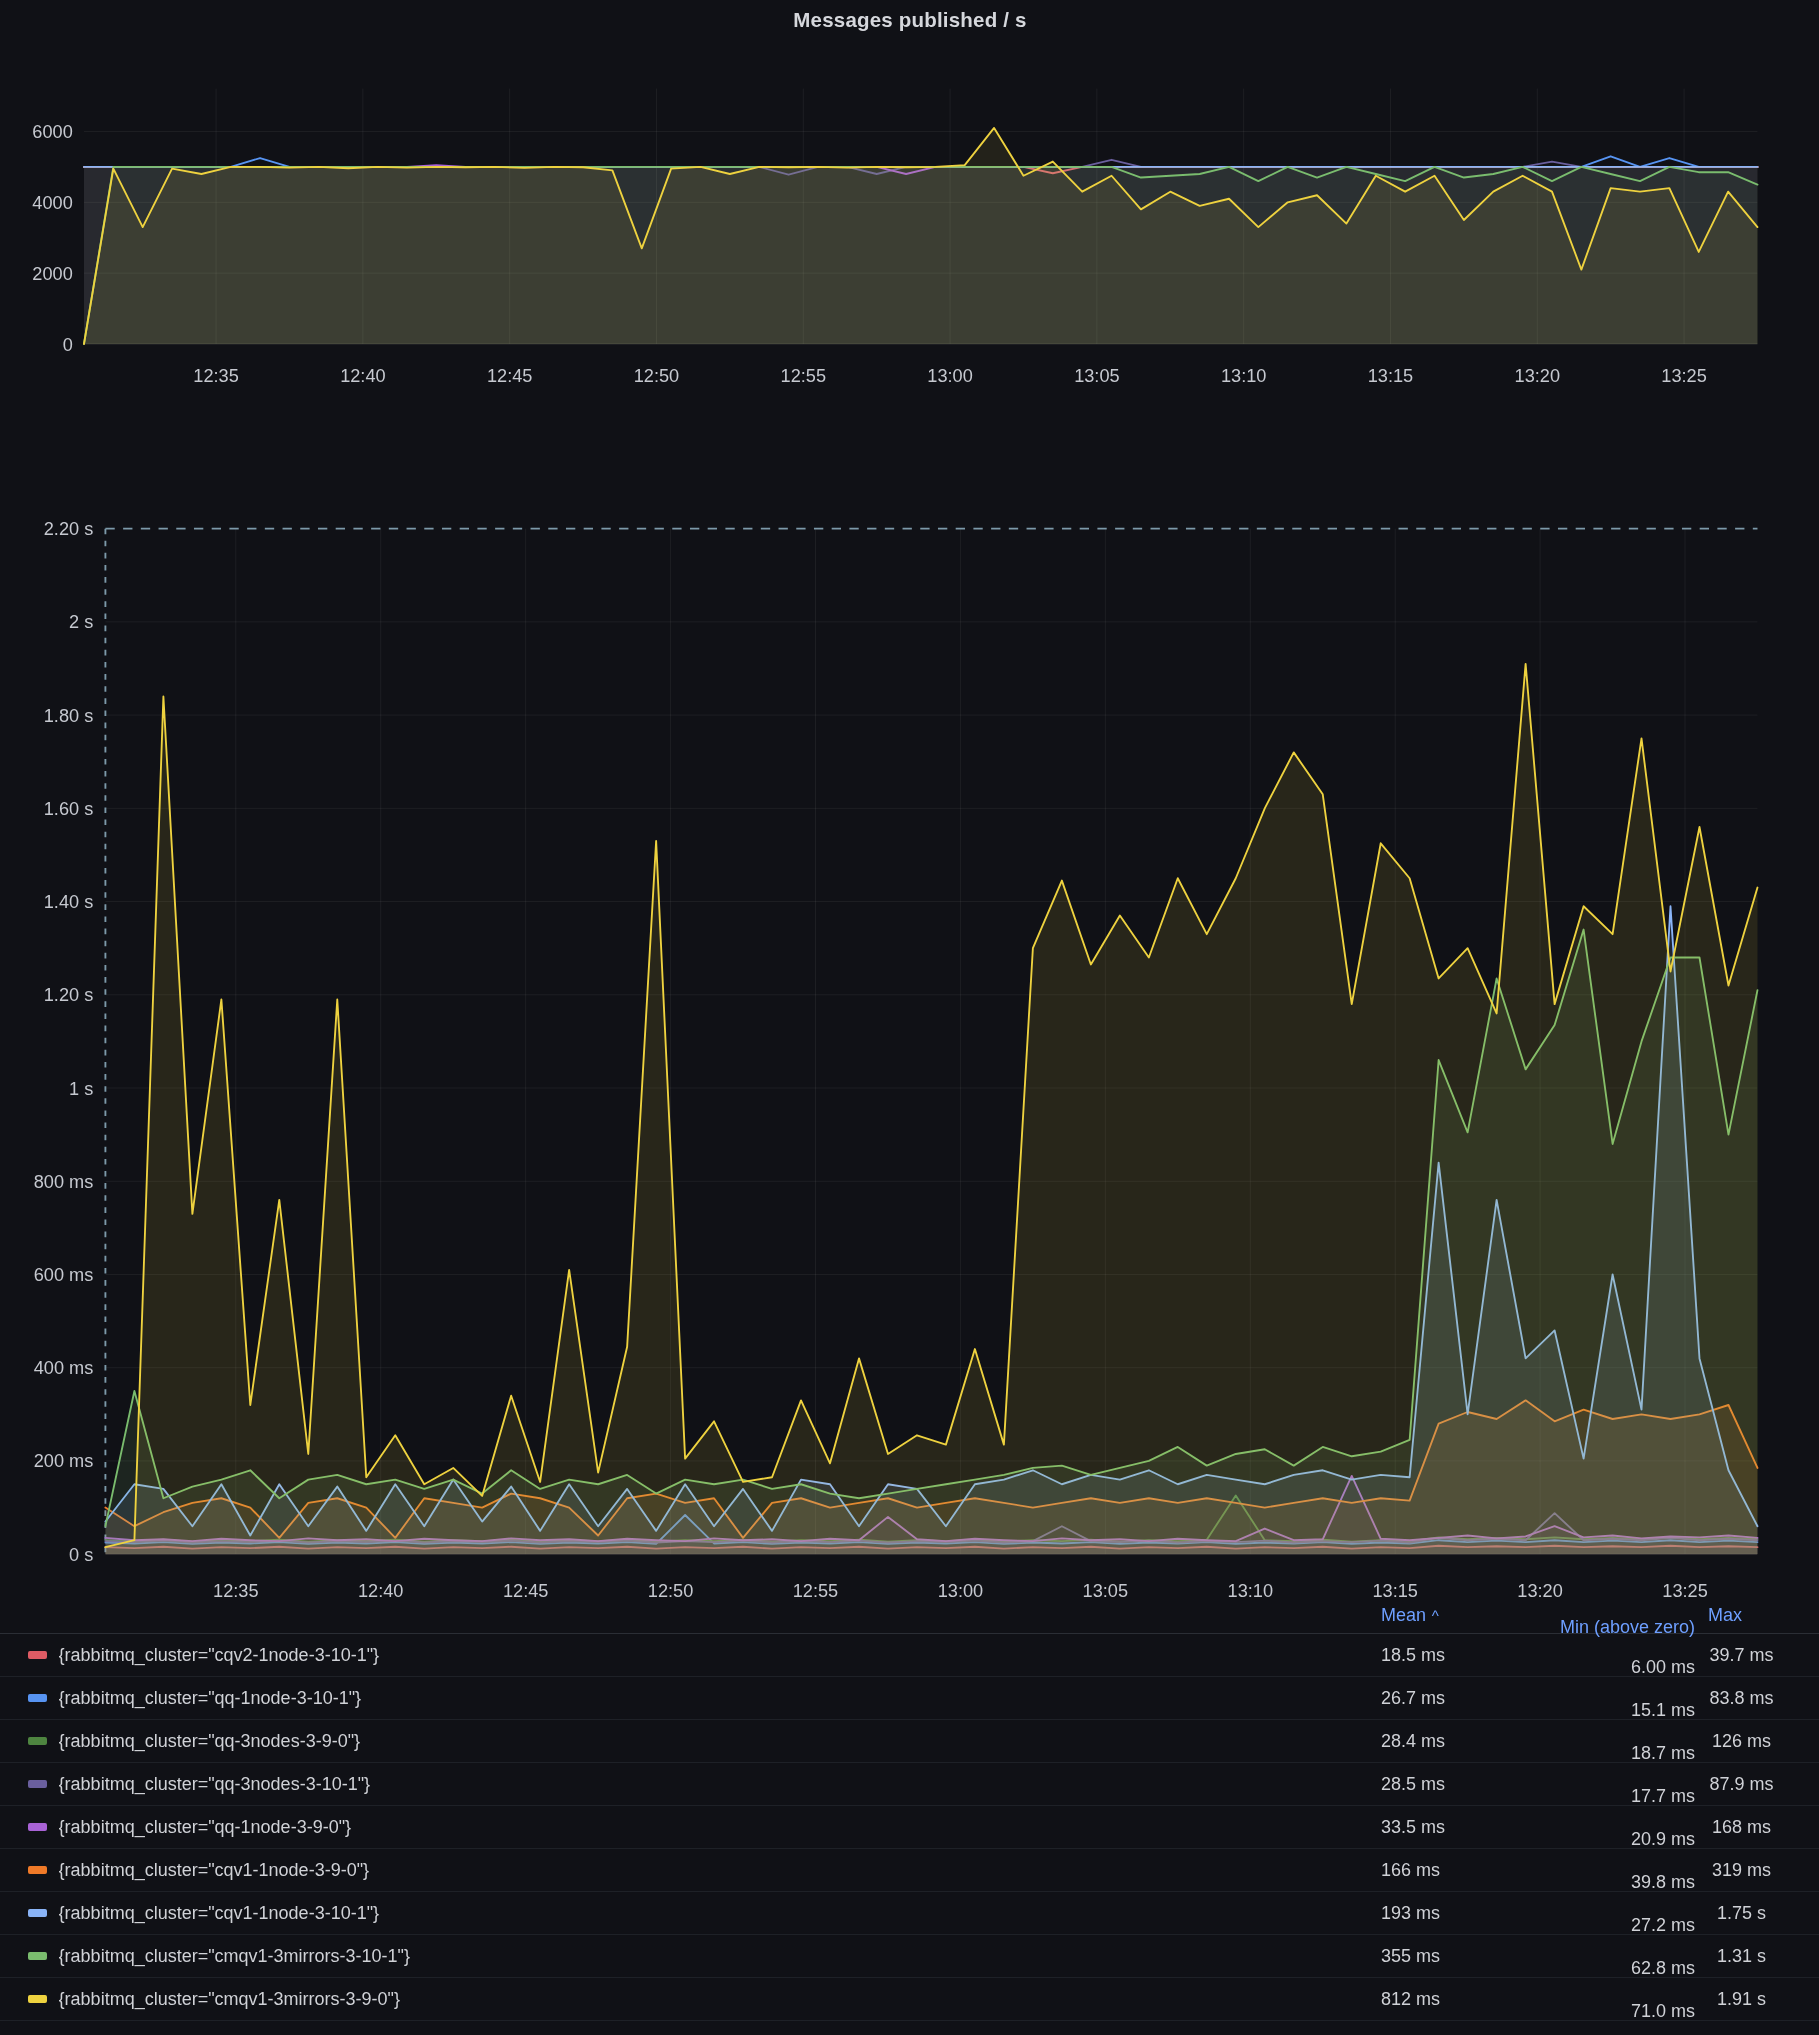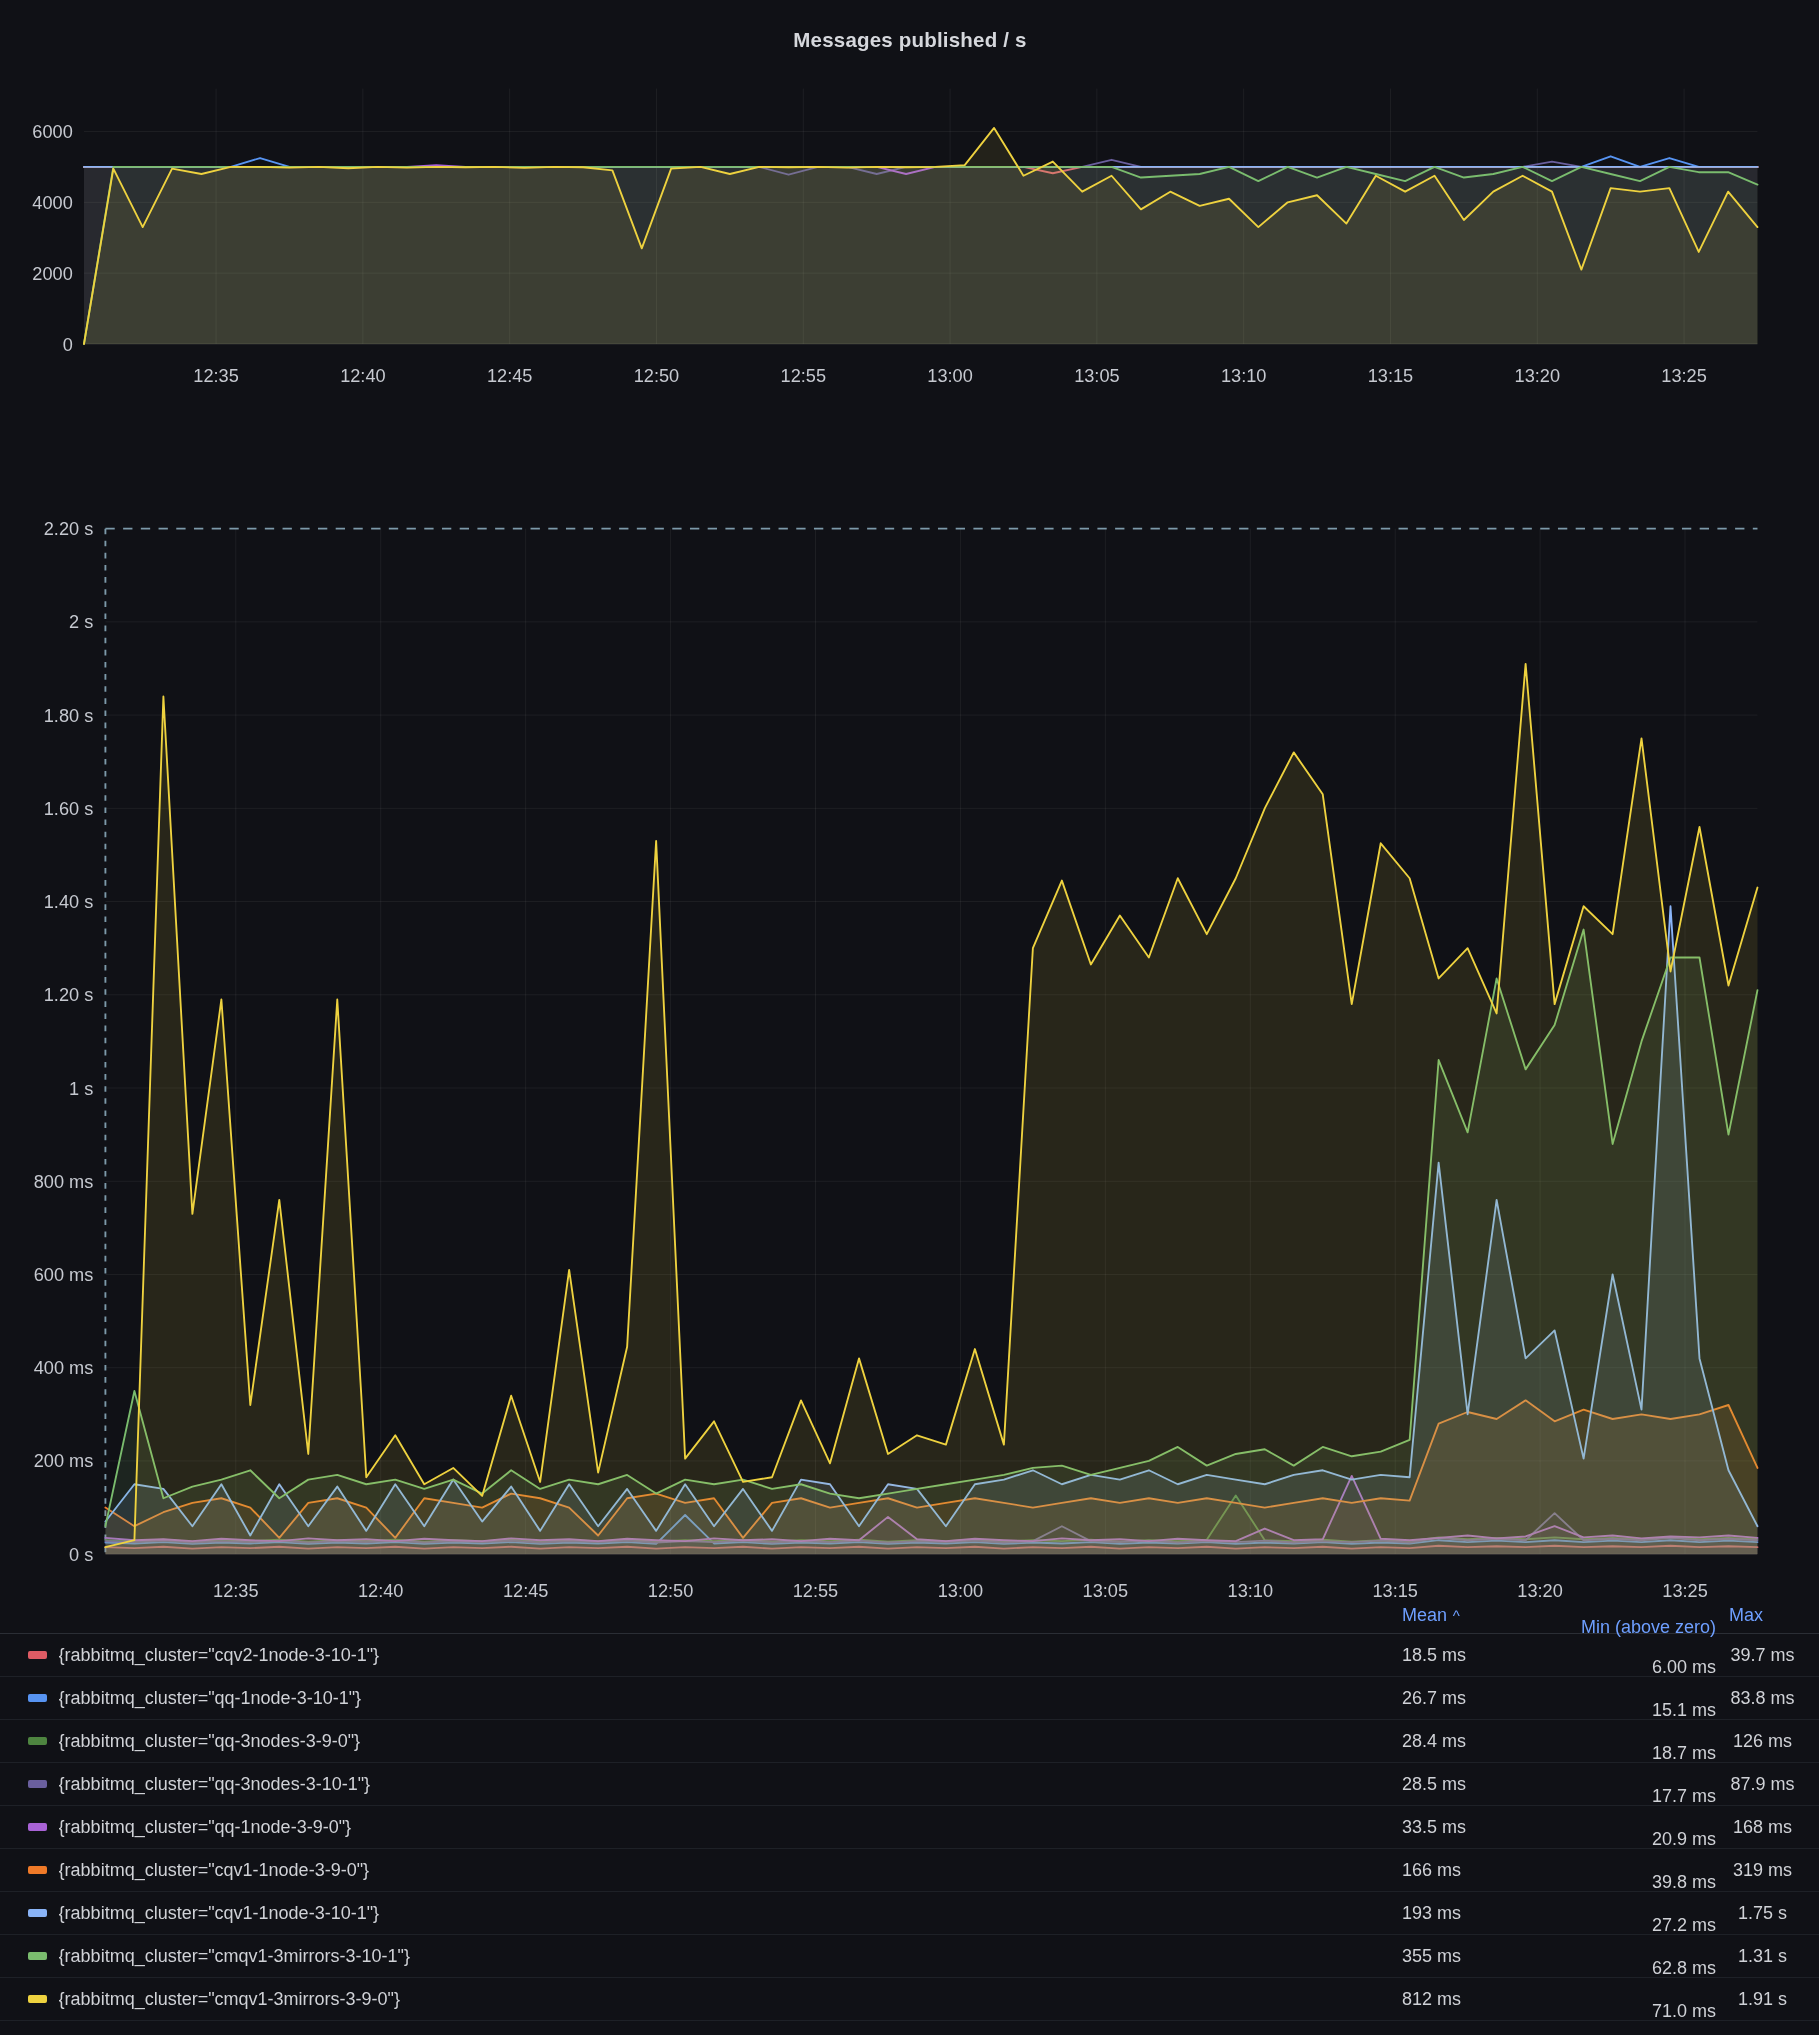--- a/index.html
+++ b/index.html
@@ -1,25 +1,25 @@
 <!DOCTYPE html>
 <html style="font-size:15px"><head>
 <meta charset="utf-8">
 <style>
   html,body{margin:0;padding:0;background:#101116;}
   .stage{position:relative;width:1820px;height:2036px;background:#101116;overflow:hidden;
          font-family:"Liberation Sans",sans-serif;color:#d0d2d7;}
   .panel-title{position:absolute;left:0;width:1820px;text-align:center;font-size:20.5px;
                font-weight:bold;color:#d5d7dc;letter-spacing:0.2px;}
-  #title-1{top:7.5px;margin-top:20px;}
+  #title-1{top:7.5px;}
   #title-2{top:444px;}
   svg{position:absolute;top:0;left:0;}
   svg text{font-family:"Liberation Sans",sans-serif;font-size:19.5px;fill:#c6c9d0;}
   .legend{position:absolute;top:1598px;left:0;width:1820px;}
-  .lrow{display:flex;align-items:center;height:42px;padding:0 11px 0 28px;
+  .lrow{display:flex;align-items:center;height:42px;padding:0 32px 0 28px;
         border-bottom:0.9px solid #1e2127;font-size:18px;color:#d0d2d7;}
   .lrow.lhead{height:35px;border-bottom:0.9px solid #2b2e35;color:#6e9fff;font-weight:500;}
   .lhead .lcol{color:#6e9fff;}
   .swatch{width:18.6px;height:7.5px;border-radius:1.9px;margin-right:12px;flex:none;}
   .llabel{flex:1;white-space:nowrap;overflow:hidden;}
   .lspace{flex:1;}
   .lcol{flex:none;white-space:nowrap;}
   .lcol.c-mean{width:109px;text-align:left;}
   .lcol.c-min{width:205px;text-align:right;margin-top:24px;}
   .lcol.c-max{width:93px;text-align:center;}

